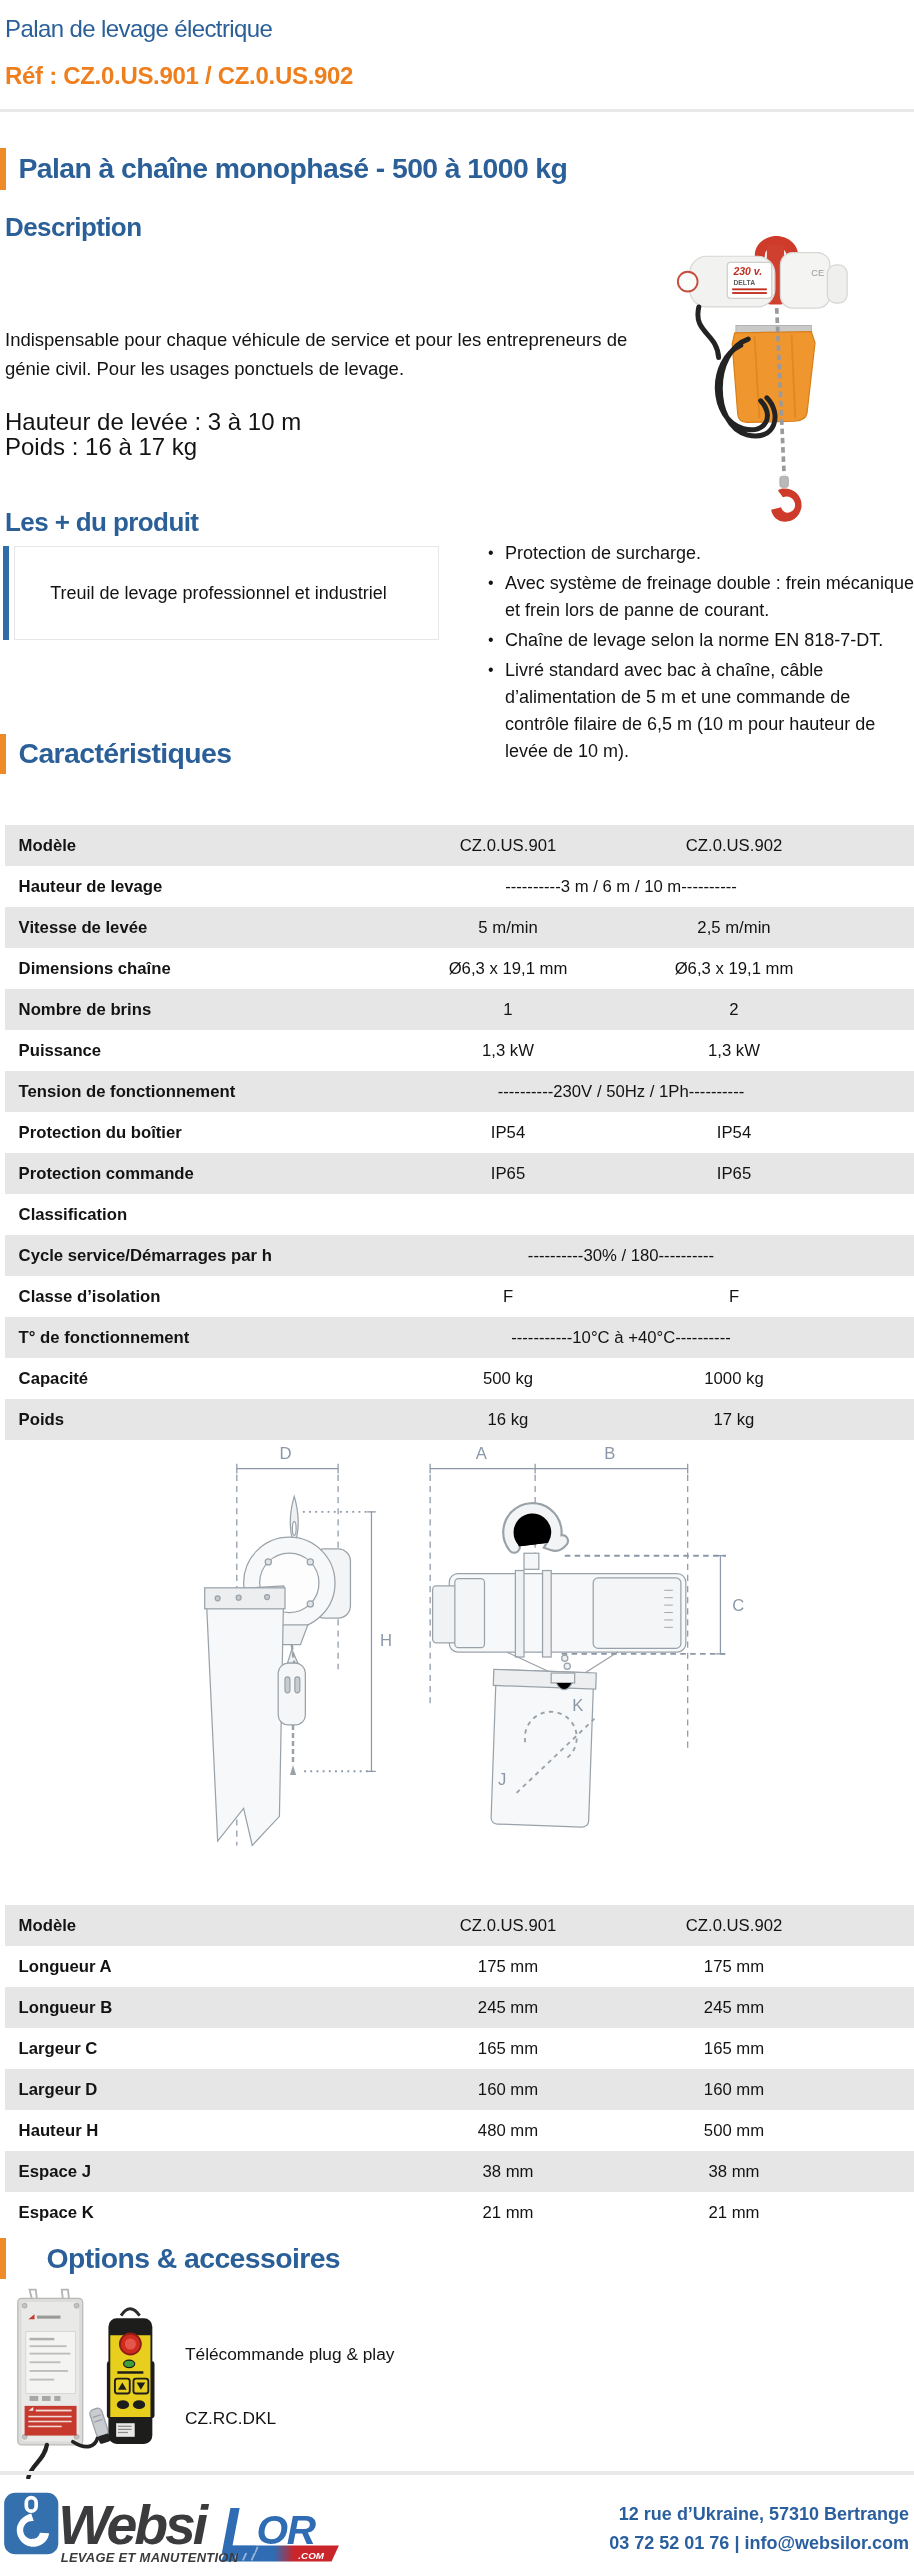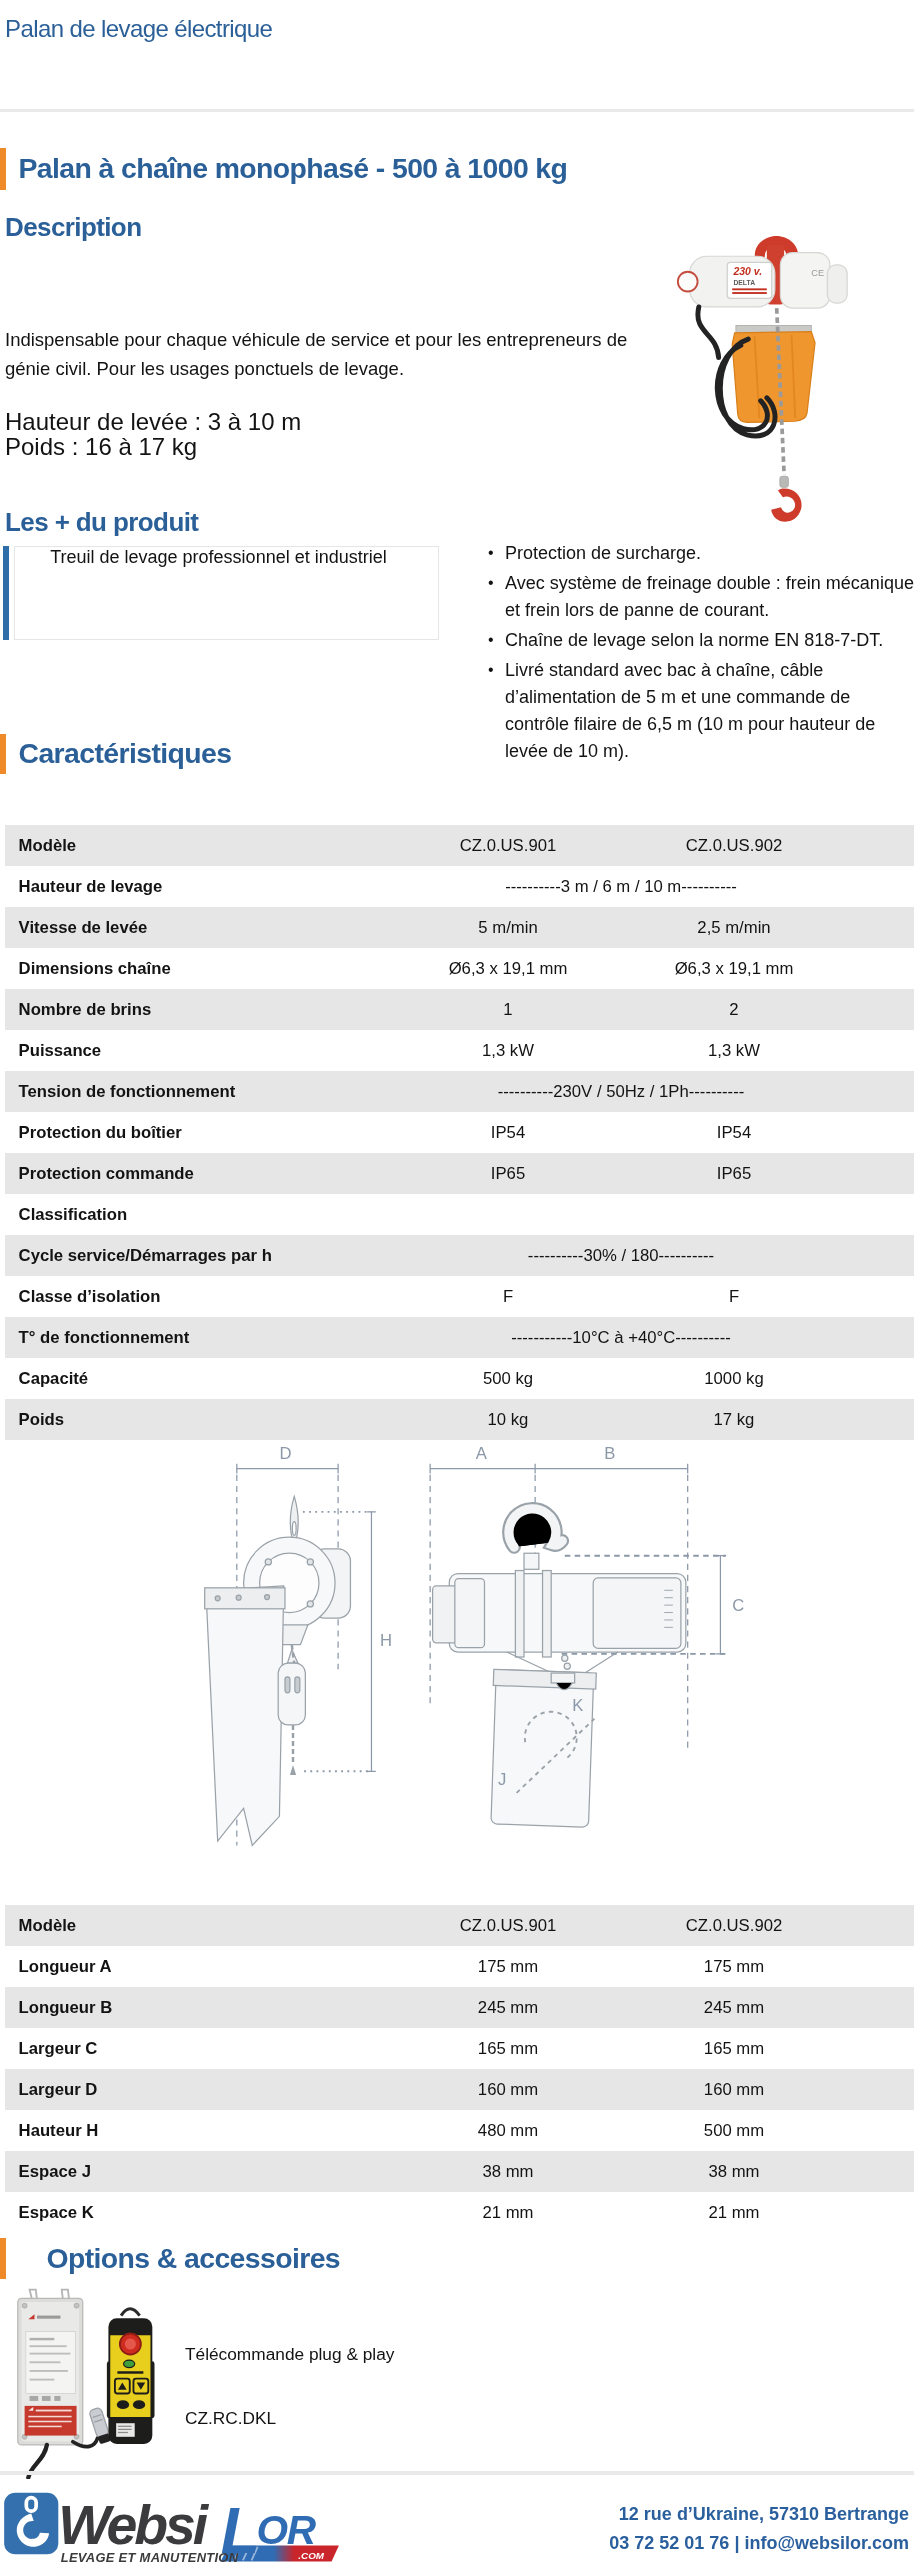--- a/index.html
+++ b/index.html
@@ -11,41 +11,42 @@
   .h1 { left:5px; top:15px; font-size:24px; font-weight:normal; color:#2a5f98; letter-spacing:-0.6px; }
   .ref { left:5px; top:62px; font-size:24px; font-weight:bold; color:#ef7f1c; letter-spacing:-0.3px; }
   .divider { left:0; width:914px; background:#e9e9e9; }
   .orange-bar { left:0; width:6.2px; background:#ef8a28; }
   .section-h { left:18.5px; font-size:28.4px; font-weight:bold; color:#2a5f98; letter-spacing:-0.6px; }
   .sub-h { left:5px; font-size:26px; font-weight:bold; color:#2a5f98; letter-spacing:-0.6px; }
   .para { left:5px; width:655px; font-size:18.5px; line-height:1.55; }
   .specline { left:5px; font-size:24px; }
   .plus-bar { left:3.1px; top:546px; width:5.6px; height:94px; background:#2e6da8; }
   .plus-box { left:14.2px; top:546px; width:425px; height:94px; border:1.2px solid #e6e6e6; box-sizing:border-box;
-    display:flex; padding-left:35px; font-size:18px; background:#fff; }
+    display:flex; align-items:center; padding-left:35px; font-size:18px; background:#fff; }
   .bullets { left:483px; top:540px; width:431px; margin:0; padding:0; list-style:none; font-size:18px; line-height:1.5; }
   .bullets li { position:relative; margin:0 0 3.1px 0; padding-left:22px; }
   .bullets li::before { content:"•"; position:absolute; left:5px; top:0.6px; font-size:16px; color:#131313; }
   .dtable { left:5px; width:909px;margin-top:36px; }
   .trow { display:grid; grid-template-columns:366px 274px 178px 1fr; align-items:center; height:41px; font-size:16.7px; background:#fff; }
   .trow.gray { background:#e6e6e6; }
   .trow .lbl { font-weight:bold; padding-left:13.6px; }
   .trow .val { text-align:center; }
   .trow .span2 { grid-column:2 / 5; text-align:center; padding-right:43px; }
   .caption { left:185px; font-size:17.3px; line-height:1.62; }
   .footer-address { right:5px; top:2500px; text-align:right; font-size:18px; font-weight:bold; color:#2a5f9e; line-height:1.6; }
   svg text { font-family:"Liberation Sans","DejaVu Sans",sans-serif; }
   .diag-label { fill:#8b98a8; font-size:27px; }
 </style>
 </head>
 <body>
 
 <div class="page">
 
   <div class="abs h1">Palan de levage électrique</div>
+  <div class="abs ref">Réf : CZ.0.US.901 / CZ.0.US.902</div>
   <div class="abs divider" style="top:109px;height:2.5px;"></div>
 
   <div class="abs orange-bar" style="top:148px;height:42px;"></div>
   <div class="abs section-h" style="top:152px;">Palan à chaîne monophasé - 500 à 1000 kg</div>
 
   <div class="abs sub-h" style="top:212px;">Description</div>
   <div class="abs para" style="top:326px;">Indispensable pour chaque véhicule de service et pour les entrepreneurs de génie civil. Pour les usages ponctuels de levage.</div>
   <div class="abs specline" style="top:408px;">Hauteur de levée : 3 à 10 m</div>
   <div class="abs specline" style="top:433px;">Poids : 16 à 17 kg</div>
 
@@ -153,21 +154,21 @@
       <div class="lbl">T° de fonctionnement</div>
       <div class="val span2">-----------10°C à +40°C----------</div>
     </div>
     <div class="trow">
       <div class="lbl">Capacité</div>
       <div class="val">500 kg</div>
       <div class="val">1000 kg</div>
     </div>
     <div class="trow gray">
       <div class="lbl">Poids</div>
-      <div class="val">10 kg</div>
+      <div class="val">16 kg</div>
       <div class="val">17 kg</div>
     </div>
   </div>
 
   <svg class="abs" style="left:0;top:1447px;" width="914" height="420" viewBox="0 0 1479 680">
     <g stroke="#8b98a8" stroke-width="2" fill="none">
 
       <path d="M383,35 H547 M696,35 H1113"></path>
       <path d="M383,27 V43 M547,27 V43 M696,27 V43 M866,27 V43 M1113,27 V43"></path>
 

